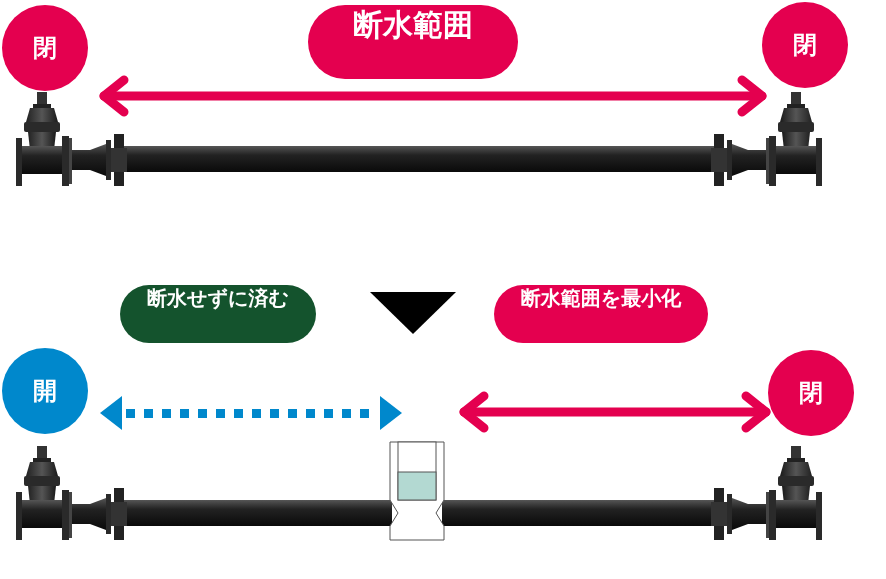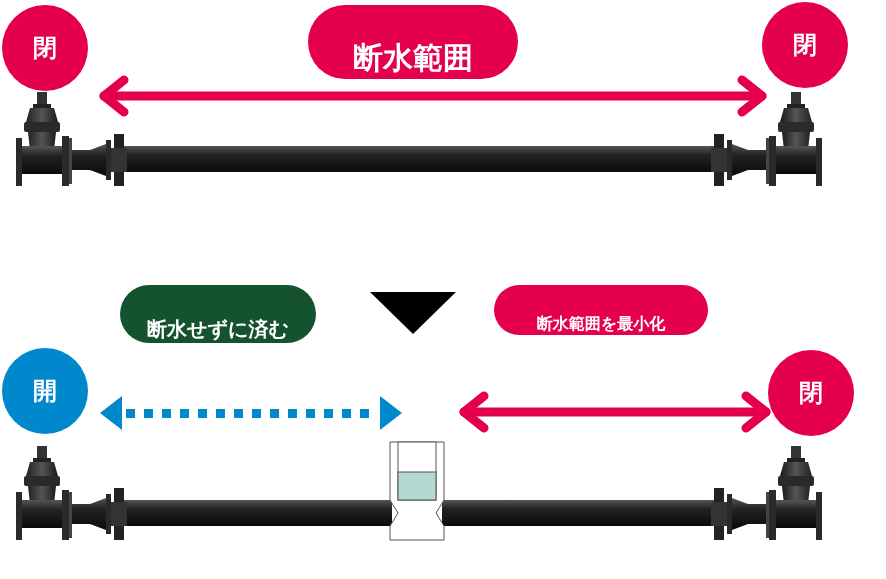--- a/index.html
+++ b/index.html
@@ -2,21 +2,21 @@
 <html><head>
 <meta charset="utf-8">
 <style>
   html, body { margin:0; padding:0; background:#ffffff; }
   body { width:886px; height:579px; position:relative; overflow:hidden;
          font-family:"DejaVu Sans", sans-serif; }
   .circle { position:absolute; border-radius:50%; color:#fff; font-weight:bold;
             display:flex; align-items:center; justify-content:center;
             font-size:24px; }
   .pill { position:absolute; border-radius:30px; color:#fff; font-weight:bold;
-          display:flex; align-items:flex-end; justify-content:center; }
+          display:flex; align-items:flex-start; justify-content:center; }
   svg { position:absolute; left:0; top:0; }
 </style>
 </head>
 <body>
 
 <svg width="886" height="579" viewBox="0 0 886 579">
   <defs>
     <linearGradient id="pipeGrad" x1="0" y1="0" x2="0" y2="1">
       <stop offset="0" stop-color="#555"></stop>
       <stop offset="0.35" stop-color="#222"></stop>
@@ -112,21 +112,21 @@
 <div class="circle" style="left:762px;top:2px;width:86px;height:86px;background:#e4004f;">
   <span>閉</span>
 </div>
 <div class="pill" style="left:308px;top:5px;width:210px;height:74px;border-radius:37px;background:#e4004f;font-size:30px;">
   <span>断水範囲</span>
 </div>
 
 <div class="pill" style="left:120px;top:285px;width:196px;height:58px;border-radius:29px;background:#14532d;font-size:20px;">
   <span>断水せずに済む</span>
 </div>
-<div class="pill" style="left:494px;top:285px;width:214px;height:50px;border-radius:29px;background:#e4004f;font-size:16px;">
+<div class="pill" style="left:494px;top:285px;width:214px;height:58px;border-radius:29px;background:#e4004f;font-size:20px;">
   <span>断水範囲を最小化</span>
 </div>
 
 <div class="circle" style="left:2px;top:348px;width:86px;height:86px;background:#0088cc;">
   <span>開</span>
 </div>
 <div class="circle" style="left:768px;top:350px;width:86px;height:86px;background:#e4004f;">
   <span>閉</span>
 </div>
 

